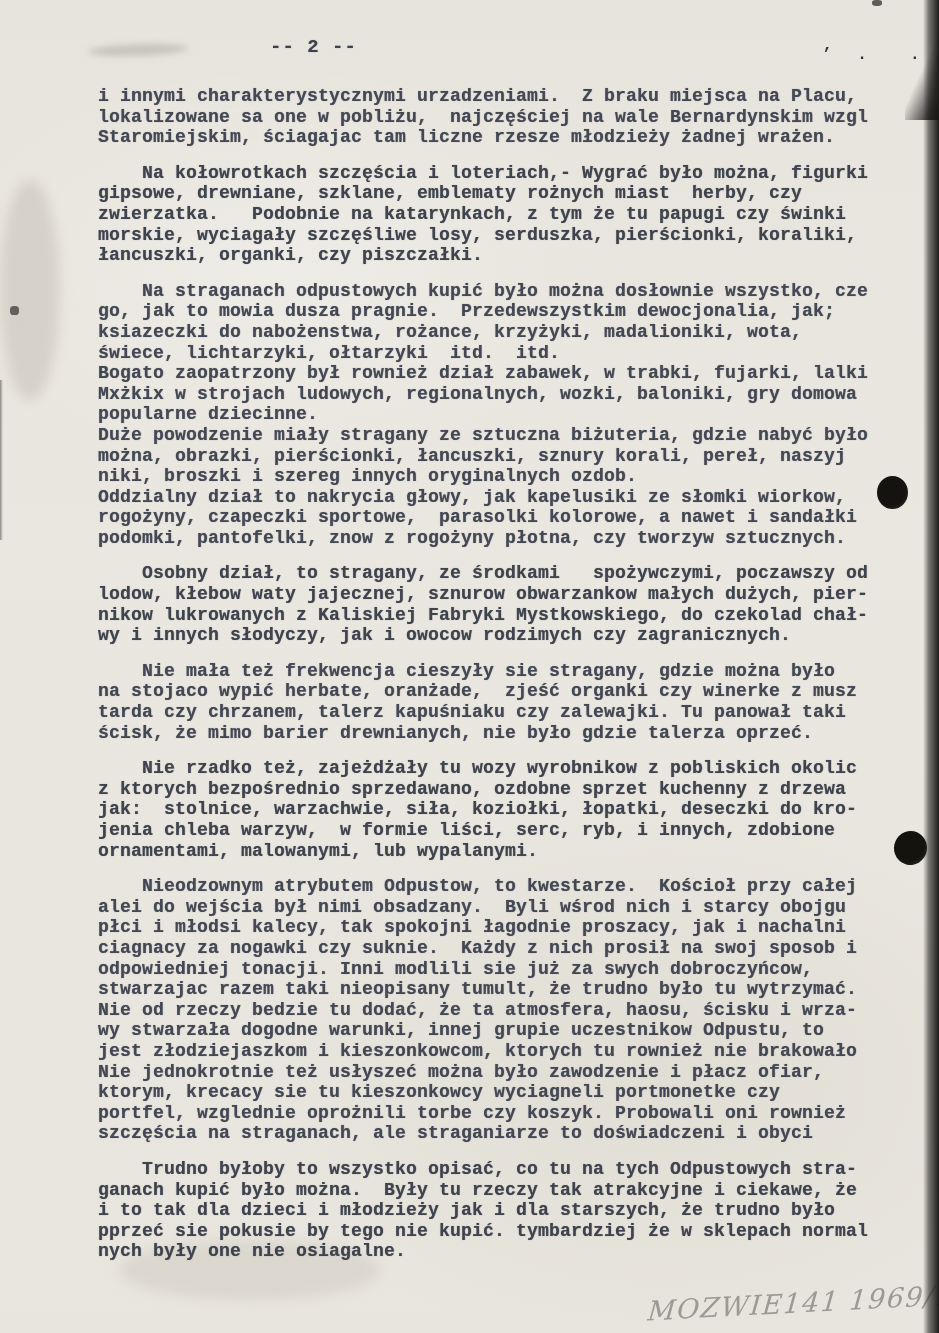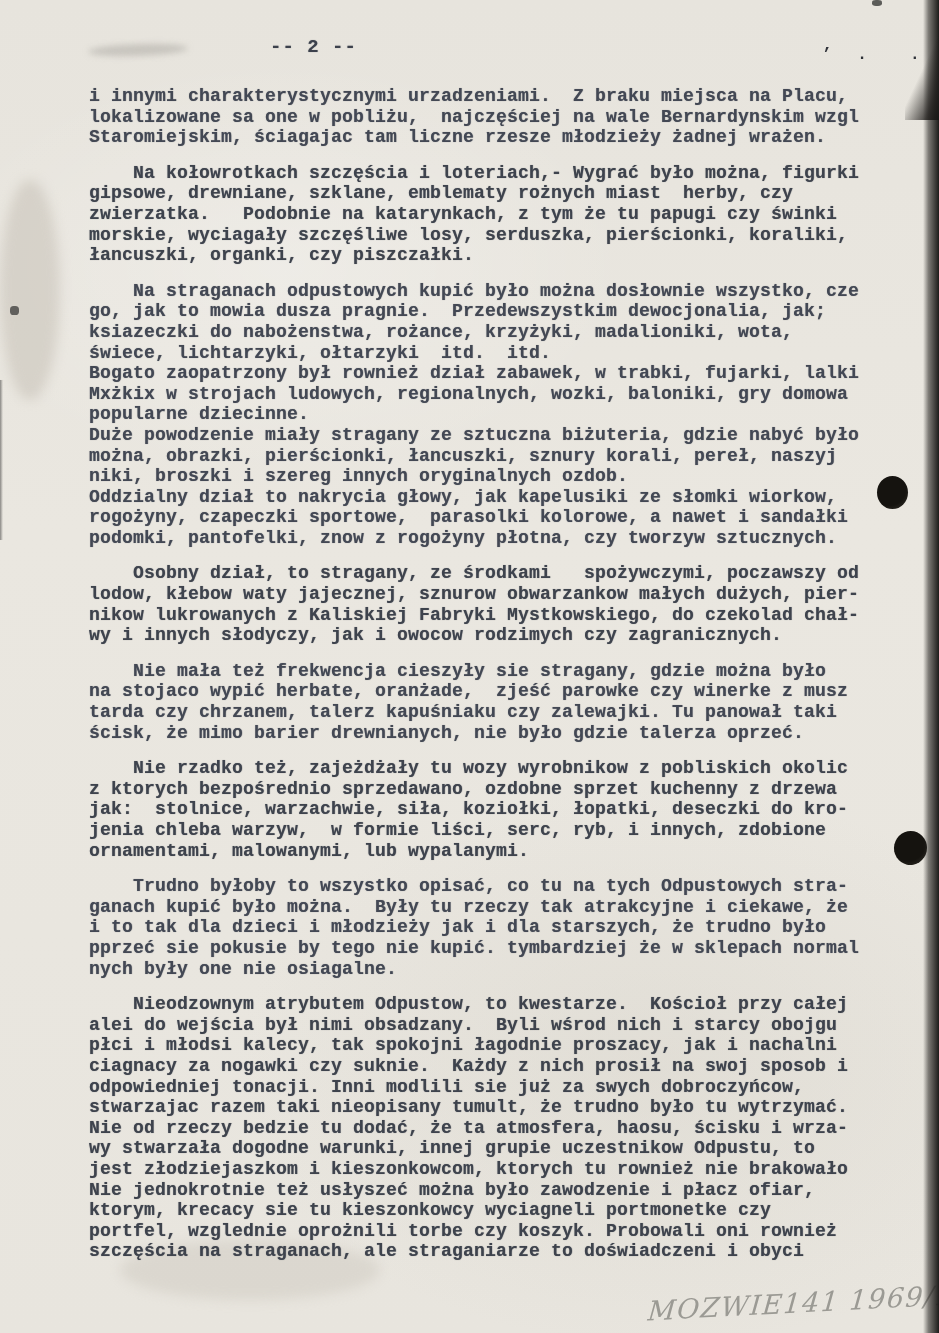--- a/index.html
+++ b/index.html
@@ -33,21 +33,21 @@
     font-size:19px;font-weight:700;color:#3c414c;
     letter-spacing:1px;white-space:pre;
     text-shadow:0 0 1px rgba(60,65,76,0.55);
   }
   .corner-marks{
     position:absolute;left:822px;top:46px;
     font-size:16px;font-weight:700;color:#2e3138;
     letter-spacing:8px;white-space:pre;
   }
   .typed-text{
-    position:absolute;left:89px;top:86px;width:800px;
+    position:absolute;left:98px;top:86px;width:800px;
     color:#40454f;
   }
   .typed-text p{
     margin:0 0 15px 0;
     font-size:18px;line-height:20.6px;font-weight:700;
     letter-spacing:0.2px;
     white-space:pre;
     text-shadow:0 0 1px rgba(64,69,79,0.5), 0.4px 0.4px 0 rgba(64,69,79,0.25);
   }
   
@@ -119,46 +119,46 @@
 można, obrazki, pierścionki, łancuszki, sznury korali, pereł, naszyj
 niki, broszki i szereg innych oryginalnych ozdob.
 Oddzialny dział to nakrycia głowy, jak kapelusiki ze słomki wiorkow,
 rogożyny, czapeczki sportowe,  parasolki kolorowe, a nawet i sandałki
 podomki, pantofelki, znow z rogożyny płotna, czy tworzyw sztucznych.</p>
     <p>    Osobny dział, to stragany, ze środkami   spożywczymi, poczawszy od
 lodow, kłebow waty jajecznej, sznurow obwarzankow małych dużych, pier-
 nikow lukrowanych z Kaliskiej Fabryki Mystkowskiego, do czekolad chał-
 wy i innych słodyczy, jak i owocow rodzimych czy zagranicznych.</p>
     <p>    Nie mała też frekwencja cieszyły sie stragany, gdzie można było
-na stojaco wypić herbate, oranżade,  zjeść parowke czy winerke z musz
+na stojaco wypić herbate, oranżade,  zjeść organki czy winerke z musz
 tarda czy chrzanem, talerz kapuśniaku czy zalewajki. Tu panował taki
 ścisk, że mimo barier drewnianych, nie było gdzie talerza oprzeć.</p>
     <p>    Nie rzadko też, zajeżdżały tu wozy wyrobnikow z pobliskich okolic
 z ktorych bezpośrednio sprzedawano, ozdobne sprzet kuchenny z drzewa
 jak:  stolnice, warzachwie, siła, koziołki, łopatki, deseczki do kro-
 jenia chleba warzyw,  w formie liści, serc, ryb, i innych, zdobione
 ornamentami, malowanymi, lub wypalanymi.</p>
-    <p>    Trudno byłoby to wszystko opisać, co tu na tych Odpustowych stra-
-ganach kupić było można.  Były tu rzeczy tak atrakcyjne i ciekawe, że
-i to tak dla dzieci i młodzieży jak i dla starszych, że trudno było
-pprzeć sie pokusie by tego nie kupić. tymbardziej że w sklepach normal
-nych były one nie osiagalne.</p>
     <p>    Nieodzownym atrybutem Odpustow, to kwestarze.  Kościoł przy całej
 alei do wejścia był nimi obsadzany.  Byli wśrod nich i starcy obojgu
 płci i młodsi kalecy, tak spokojni łagodnie proszacy, jak i nachalni
 ciagnacy za nogawki czy suknie.  Każdy z nich prosił na swoj sposob i
 odpowiedniej tonacji. Inni modlili sie już za swych dobroczyńcow,
 stwarzajac razem taki nieopisany tumult, że trudno było tu wytrzymać.
 Nie od rzeczy bedzie tu dodać, że ta atmosfera, haosu, ścisku i wrza-
 wy stwarzała dogodne warunki, innej grupie uczestnikow Odpustu, to
 jest złodziejaszkom i kieszonkowcom, ktorych tu rownież nie brakowało
 Nie jednokrotnie też usłyszeć można było zawodzenie i płacz ofiar,
 ktorym, krecacy sie tu kieszonkowcy wyciagneli portmonetke czy
 portfel, wzglednie oprożnili torbe czy koszyk. Probowali oni rownież
 szczęścia na straganach, ale straganiarze to doświadczeni i obyci</p>
+    <p>    Trudno byłoby to wszystko opisać, co tu na tych Odpustowych stra-
+ganach kupić było można.  Były tu rzeczy tak atrakcyjne i ciekawe, że
+i to tak dla dzieci i młodzieży jak i dla starszych, że trudno było
+pprzeć sie pokusie by tego nie kupić. tymbardziej że w sklepach normal
+nych były one nie osiagalne.</p>
   </div>
 
   <div class="ink-dot dot-1"></div>
   <div class="ink-dot dot-2"></div>
 
   <div class="speck s1"></div>
   <div class="speck s2"></div>
 
   <div class="handwriting">MOZWIE141 1969/1-615</div>
 

